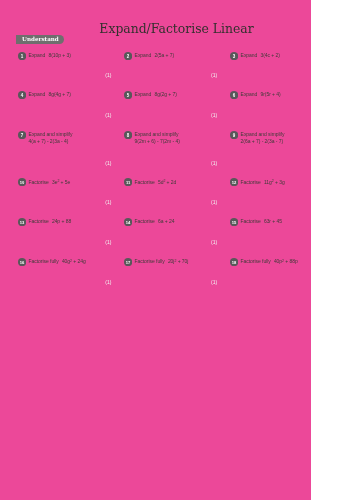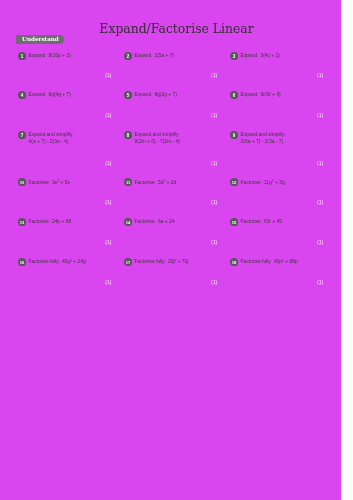--- a/index.html
+++ b/index.html
@@ -1,19 +1,19 @@
 <!DOCTYPE html>
 <html><head>
 <meta charset="utf-8">
 <title>Expand/Factorise Linear</title>
 <style>
   html,body{margin:0;padding:0;background:#ffffff;}
   body{width:353px;height:500px;overflow:hidden;
        font-family:"Liberation Sans",sans-serif;}
-  .page{position:relative;width:311px;height:500px;background:#d946ef;overflow:hidden;padding-left:30px;}
+  .page{position:relative;width:311px;height:500px;background:#ec4899;overflow:hidden;}
 
   
   .title{position:absolute;top:21.2px;left:0;width:353px;text-align:center;
          font-family:"DejaVu Serif",serif;font-size:12.4px;color:#33302e;
          white-space:nowrap;}
 
   
   .badge{position:absolute;left:16.4px;top:35.2px;width:48px;height:9.3px;
          background:#6f6e6e;border-radius:0 4.5px 4.5px 0;box-sizing:border-box;}
   .badge-label{position:absolute;left:0;top:0;width:100%;text-align:center;

